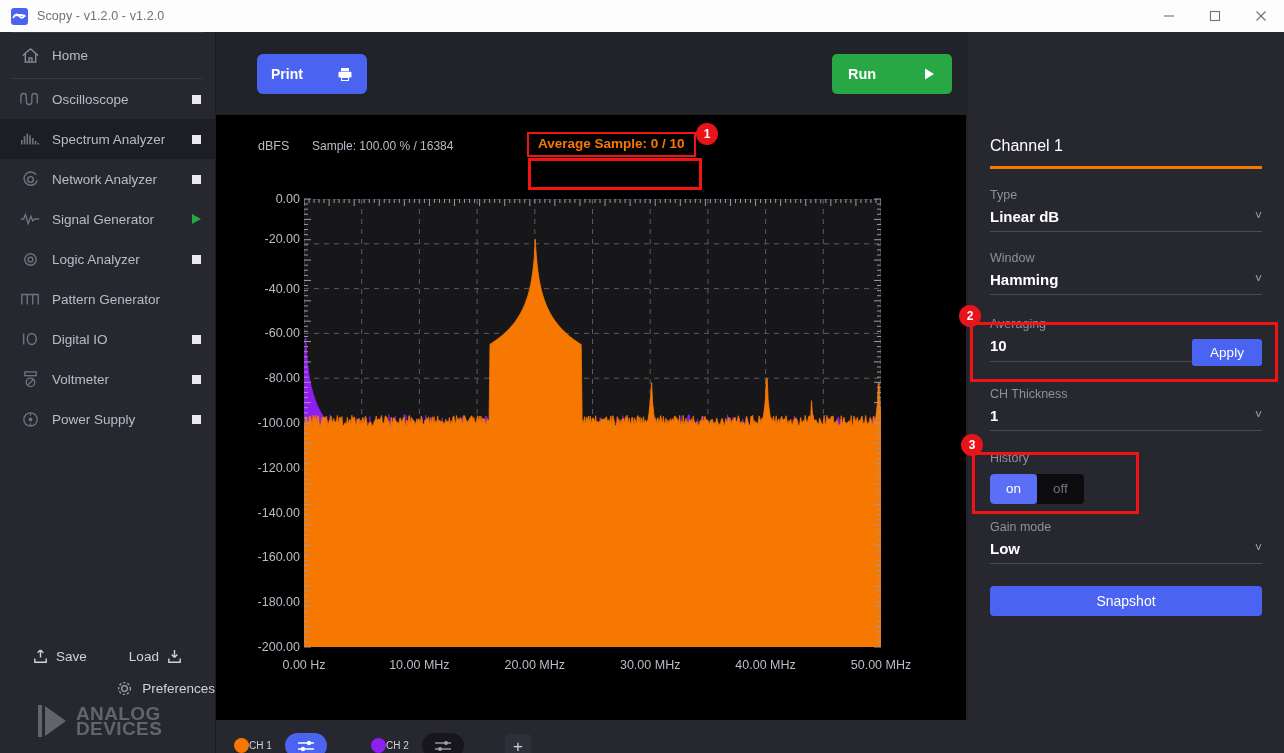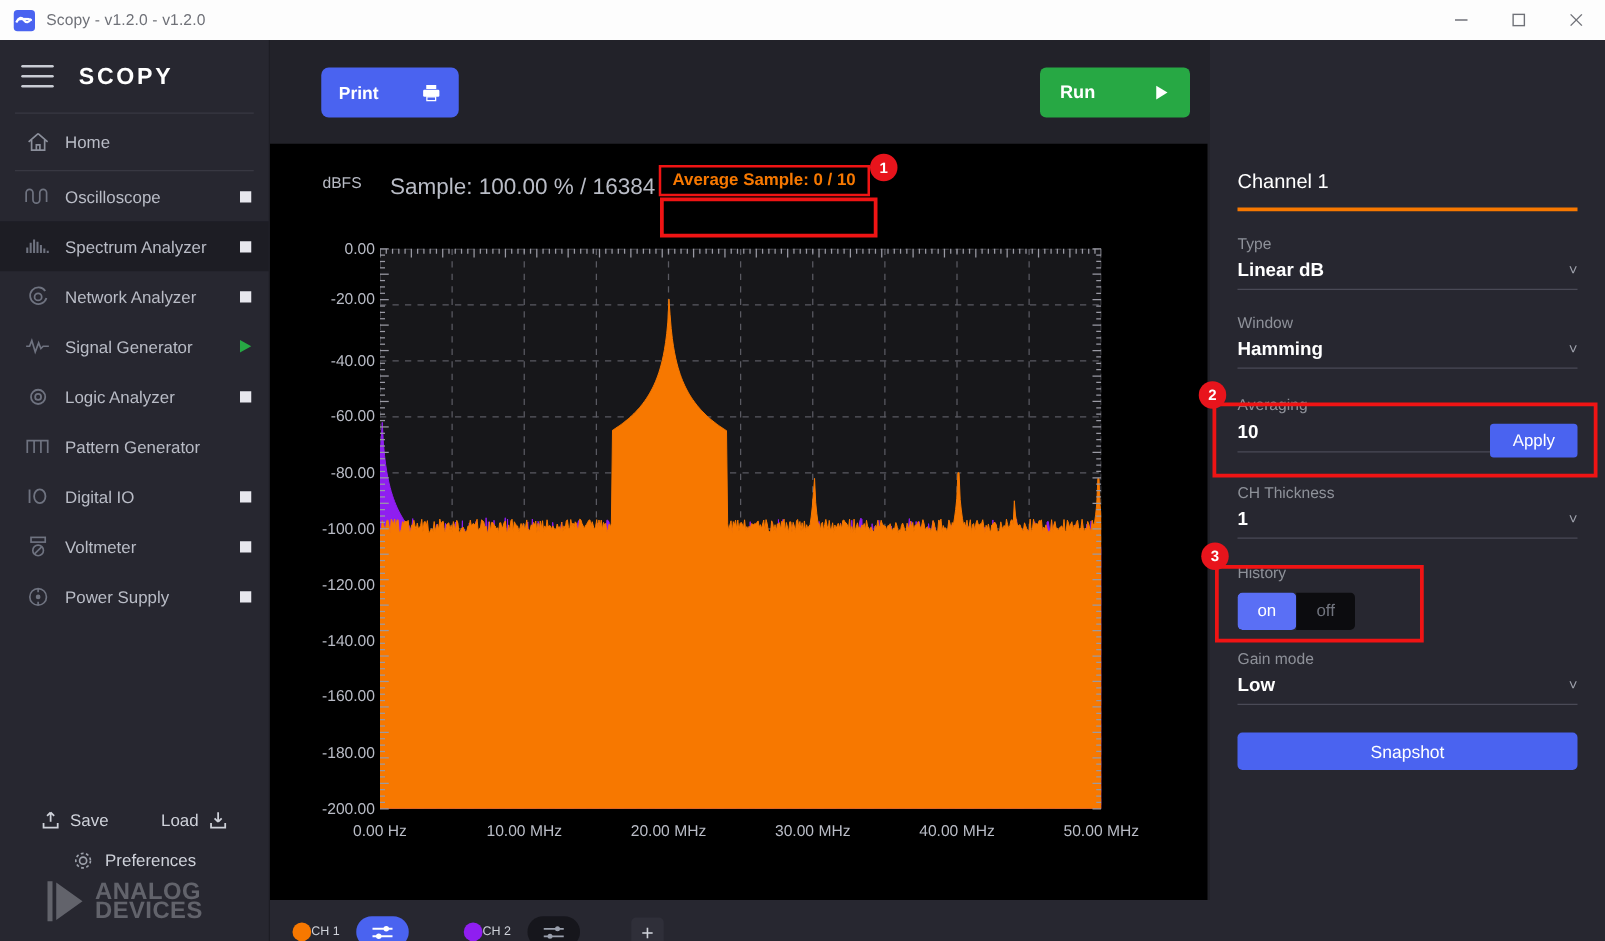--- a/index.html
+++ b/index.html
@@ -55,21 +55,21 @@
   .sb-item.active { background:#1d1d24; }
   .sb-icon { width:28px; flex:none; display:flex; align-items:center; justify-content:center; color:#6f7380;}
   .sb-label { margin-left:8px; flex:1; }
   .sb-dot { width:9px; height:9px; background:#e8e8ee; flex:none; }
   .sb-dot.play { width:0; height:0; background:transparent;
     border-left:9px solid #27a844; border-top:5px solid transparent; border-bottom:5px solid transparent; }
 
   .sb-bottom { margin-top:auto; padding-bottom:16px; }
   .sb-saverow { display:flex; align-items:center; justify-content:center; gap:42px; height:34px; color:#cfd2da; font-size:13.5px;}
   .sb-saverow > div { display:flex; align-items:center; gap:7px; cursor:pointer;}
-  .sb-prefrow { display:flex; align-items:center; justify-content:center; gap:9px; height:30px; color:#cfd2da; font-size:13.5px; cursor:pointer;}
+  .sb-prefrow { display:flex; align-items:center; justify-content:flex-end; gap:9px; height:30px; color:#cfd2da; font-size:13.5px; cursor:pointer;}
   .adi { display:flex; align-items:center; justify-content:flex-start; padding-left:38px; margin-top:2px; opacity:.35;}
   .adi-tri-wrap{ position:relative; width:30px; height:32px; margin-right:8px;}
   .adi-tri-wrap::before{content:"";position:absolute;left:0;top:0;width:4px;height:32px;background:#cfd2da;}
   .adi-tri-wrap::after{content:"";position:absolute;left:7px;top:1px;width:0;height:0;
     border-left:21px solid #cfd2da;border-top:15px solid transparent;border-bottom:15px solid transparent;}
   .adi-text { font-size:19px; font-weight:700; line-height:15px; color:#cfd2da; letter-spacing:.4px;}
 
   
   .main { position:absolute; left:216px; top:32px; width:1068px; height:721px; background:#222229; }
 
@@ -96,21 +96,21 @@
   .btn-settings {
     position:absolute; left:994px; top:24px; width:58px; height:45px;
     background:#16161c; border-radius:6px; display:flex; align-items:center; justify-content:center; cursor:pointer;
     border-top:2px solid #a9acb6;
   }
 
   
   .plotwrap { position:absolute; left:0px; top:83px; width:750px; height:605px; background:#000; }
   .plot-header { position:absolute; left:0; top:0; width:750px; height:50px; }
   .dbfs { position:absolute; left:42px; top:24px; font-size:12.5px; color:#b9bcc6; }
-  .sample-txt { position:absolute; left:96px; top:24px; font-size:18px; color:#b9bcc6; white-space:nowrap;}
+  .sample-txt { position:absolute; left:96px; top:24px; font-size:12px; color:#b9bcc6; white-space:nowrap;}
   .avg-box {
     position:absolute; left:311px; top:17px; padding:2px 9px 4px;
     border:2.5px solid #f01414; color:#f77800; font-size:13.5px; font-weight:700; white-space:nowrap;
   }
   .badge {
     position:absolute; width:22px; height:22px; border-radius:50%;
     background:#e8141c; color:#fff; font-size:12px; font-weight:700;
     display:flex; align-items:center; justify-content:center; z-index:30;
   }
 
@@ -193,28 +193,20 @@
       <div class="tb-btn">
         <svg width="12" height="12">
             <line x1="1.5" y1="1.5" x2="10.5" y2="10.5" stroke="#6f7178" stroke-width="1.1"></line>
             <line x1="10.5" y1="1.5" x2="1.5" y2="10.5" stroke="#6f7178" stroke-width="1.1"></line>
           </svg>
       </div>
     </div>
   </div>
 
   <div class="sidebar">
-    <div class="sb-head">
-      <div class="hamburger">
-          <i></i>
-          <i></i>
-          <i></i>
-        </div>
-      <div class="sb-brand">SCOPY</div>
-    </div>
     <div class="sb-sep"></div>
 
     <div class="sb-items">
 
       <div class="sb-item home">
         <span class="sb-icon">
           <svg width="19" height="19" viewBox="0 0 20 20">
               <path d="M10 3 L18 10 M10 3 L2 10 M4.5 8.5 V17 H15.5 V8.5 M8.5 17 V12.5 H11.5 V17" stroke="#8b8f9b" stroke-width="1.4" fill="none"></path>
             </svg>
         </span>

